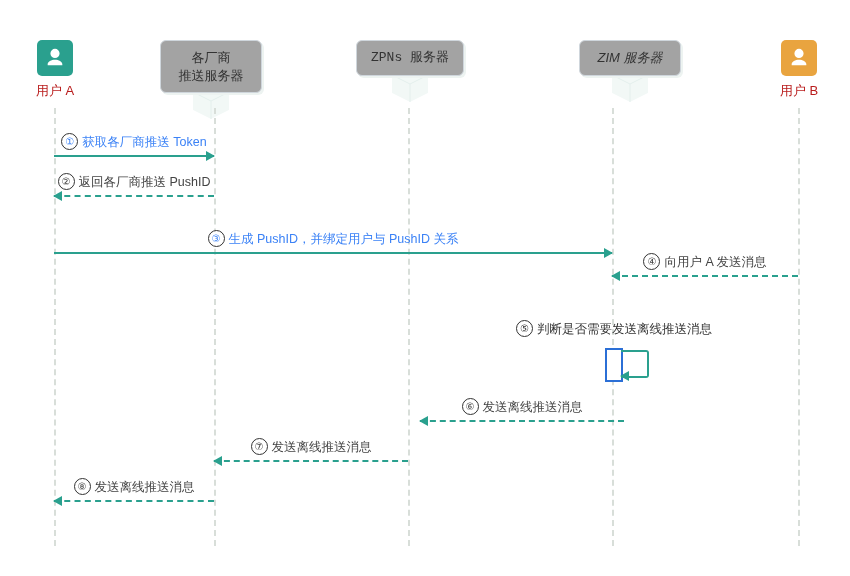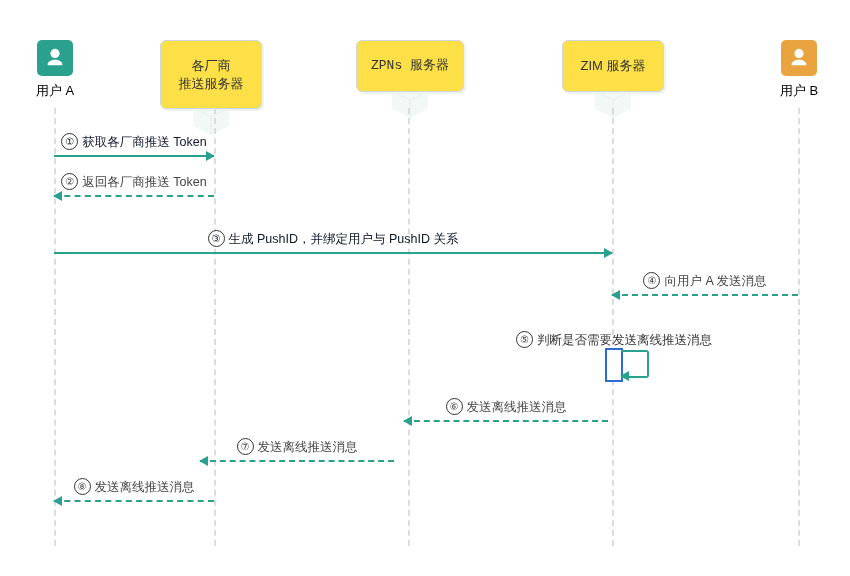--- a/index.html
+++ b/index.html
@@ -17,25 +17,25 @@
     text-align:center;
   }
   .user-icon{
     width:36px;height:36px;border-radius:5px;
     display:flex;align-items:center;justify-content:center;
     margin:0 auto 6px;
   }
   .user-icon svg{width:22px;height:22px;fill:#fff;}
   .user-a .user-icon{background:#2aa08e;}
   .user-b .user-icon{background:#e9a43f;}
-  .user-label{font-size:13px;color:#000000;}
+  .user-label{font-size:13px;color:#b91c1c;}
   .server-box{
     border:1px solid #cfd6dc;border-radius:6px;
-    padding:16px 14px;min-width:72px;
-    background:#fde047;
+    padding:8px 14px;min-width:72px;
+    background:#a3a3a3;
     font-size:13px;line-height:1.35;
     box-shadow:2px 2px 0 #edf3f1;
     display:flex;flex-direction:column;align-items:center;justify-content:center;
     white-space:pre-line;
   }
   .cube-bg{
     position:absolute;left:50%;top:100%;transform:translate(-50%,-12px);
     width:40px;height:40px;z-index:-1;opacity:.55;
   }
   .cube-bg svg{width:100%;height:100%;}
@@ -52,32 +52,32 @@
   }
   .msg.dashed .line{border-top-style:dashed;}
   .msg .arrow{
     position:absolute;top:-4px;width:0;height:0;
     border-top:5px solid transparent;border-bottom:5px solid transparent;
   }
   .msg.right .arrow{right:-1px;border-left:9px solid #2aa08e;}
   .msg.left .arrow{left:-1px;border-right:9px solid #2aa08e;}
   .msg .label{
     position:absolute;top:-22px;left:0;right:0;
-    text-align:center;font-size:12.5px;color:#0f172a;white-space:nowrap;
+    text-align:center;font-size:12.5px;color:#3b82f6;white-space:nowrap;
   }
   .msg.dashed .label{color:#444;}
   .msg.left .label{text-align:center;}
   .step-num{
     display:inline-block;border:1px solid #333;border-radius:50%;
     width:15px;height:15px;line-height:15px;font-size:10px;vertical-align:1px;
     margin-right:4px;text-align:center;
     background:#fff;
   }
   .self-note{
-    position:absolute;font-size:12.5px;white-space:nowrap;margin-top:11px;
+    position:absolute;font-size:12.5px;white-space:nowrap;
   }
   .self-loop{
     position:absolute;border:2px solid #2aa08e;border-left:none;
     width:26px;border-radius:0 3px 3px 0;
   }
   .self-loop .arrow{
     position:absolute;left:-1px;bottom:-5px;width:0;height:0;
     border-top:5px solid transparent;border-bottom:5px solid transparent;
     border-right:9px solid #2aa08e;
   }
@@ -109,21 +109,21 @@
 
 <div class="participant-head" style="left:356px;font-family:Liberation Mono, monospace;">
   <div class="server-box">ZPNs 服务器</div>
   <div class="cube-bg"><svg viewBox="0 0 40 40">
         <polygon points="20,2 38,11 38,29 20,38 2,29 2,11" fill="#e9f3f0"></polygon>
         <polyline points="2,11 20,20 38,11" fill="none" stroke="#cfe4de" stroke-width="1"></polyline>
         <line x1="20" y1="20" x2="20" y2="38" stroke="#cfe4de" stroke-width="1"></line>
       </svg></div>
 </div>
 
-<div class="participant-head" style="left:562px;">
+<div class="participant-head" style="left:579px;font-style:italic;">
   <div class="server-box">ZIM 服务器</div>
   <div class="cube-bg"><svg viewBox="0 0 40 40">
         <polygon points="20,2 38,11 38,29 20,38 2,29 2,11" fill="#e9f3f0"></polygon>
         <polyline points="2,11 20,20 38,11" fill="none" stroke="#cfe4de" stroke-width="1"></polyline>
         <line x1="20" y1="20" x2="20" y2="38" stroke="#cfe4de" stroke-width="1"></line>
       </svg></div>
 </div>
 
 <div class="participant-head user-b" style="left:780px;text-align:center;">
   <div class="user-icon">
@@ -142,38 +142,38 @@
 
 <div id="msg-container">
     <div class="msg right" style="left: 54px; width: 160px; top: 155px;">
       <div class="line"></div>
       <div class="arrow"></div>
       <div class="label"><span class="step-num">①</span><span>获取各厂商推送 Token</span></div>
     </div>
     <div class="msg dashed left" style="left: 54px; width: 160px; top: 195px;">
       <div class="line"></div>
       <div class="arrow"></div>
-      <div class="label"><span class="step-num">②</span><span>返回各厂商推送 Token</span></div>
+      <div class="label"><span class="step-num">②</span><span>返回各厂商推送 PushID</span></div>
     </div>
     <div class="msg right" style="left: 54px; width: 558px; top: 252px;">
       <div class="line"></div>
       <div class="arrow"></div>
       <div class="label"><span class="step-num">③</span><span>生成 PushID，并绑定用户与 PushID 关系</span></div>
     </div>
-    <div class="msg dashed left" style="left: 612px; width: 186px; top: 294px;">
+    <div class="msg dashed left" style="left: 612px; width: 186px; top: 275px;">
       <div class="line"></div>
       <div class="arrow"></div>
       <div class="label"><span class="step-num">④</span><span>向用户 A 发送消息</span></div>
     </div>
-    <div class="msg dashed left" style="left: 404px; width: 204px; top: 420px;">
+    <div class="msg dashed left" style="left: 420px; width: 204px; top: 420px;">
       <div class="line"></div>
       <div class="arrow"></div>
       <div class="label"><span class="step-num">⑥</span><span>发送离线推送消息</span></div>
     </div>
-    <div class="msg dashed left" style="left: 200px; width: 194px; top: 460px;">
+    <div class="msg dashed left" style="left: 214px; width: 194px; top: 460px;">
       <div class="line"></div>
       <div class="arrow"></div>
       <div class="label"><span class="step-num">⑦</span><span>发送离线推送消息</span></div>
     </div>
     <div class="msg dashed left" style="left: 54px; width: 160px; top: 500px;">
       <div class="line"></div>
       <div class="arrow"></div>
       <div class="label"><span class="step-num">⑧</span><span>发送离线推送消息</span></div>
     </div>
   </div>

